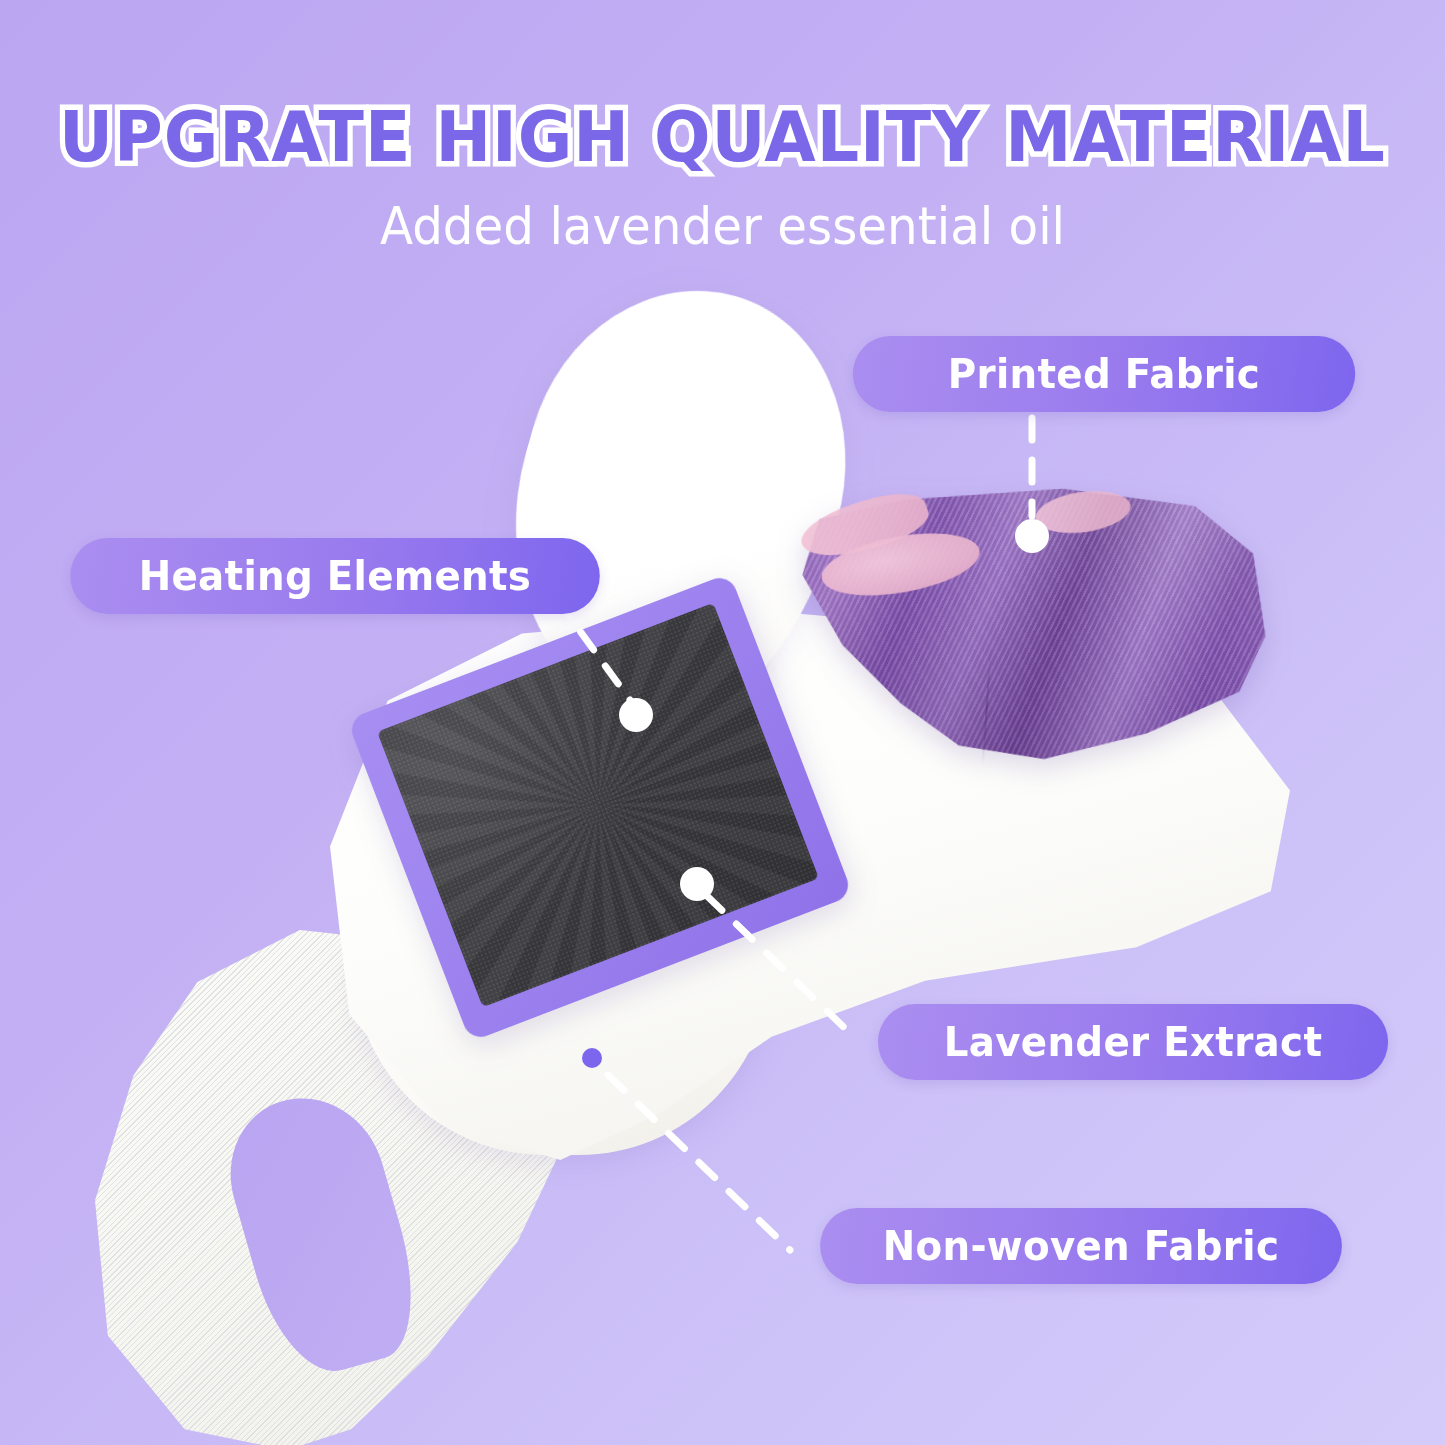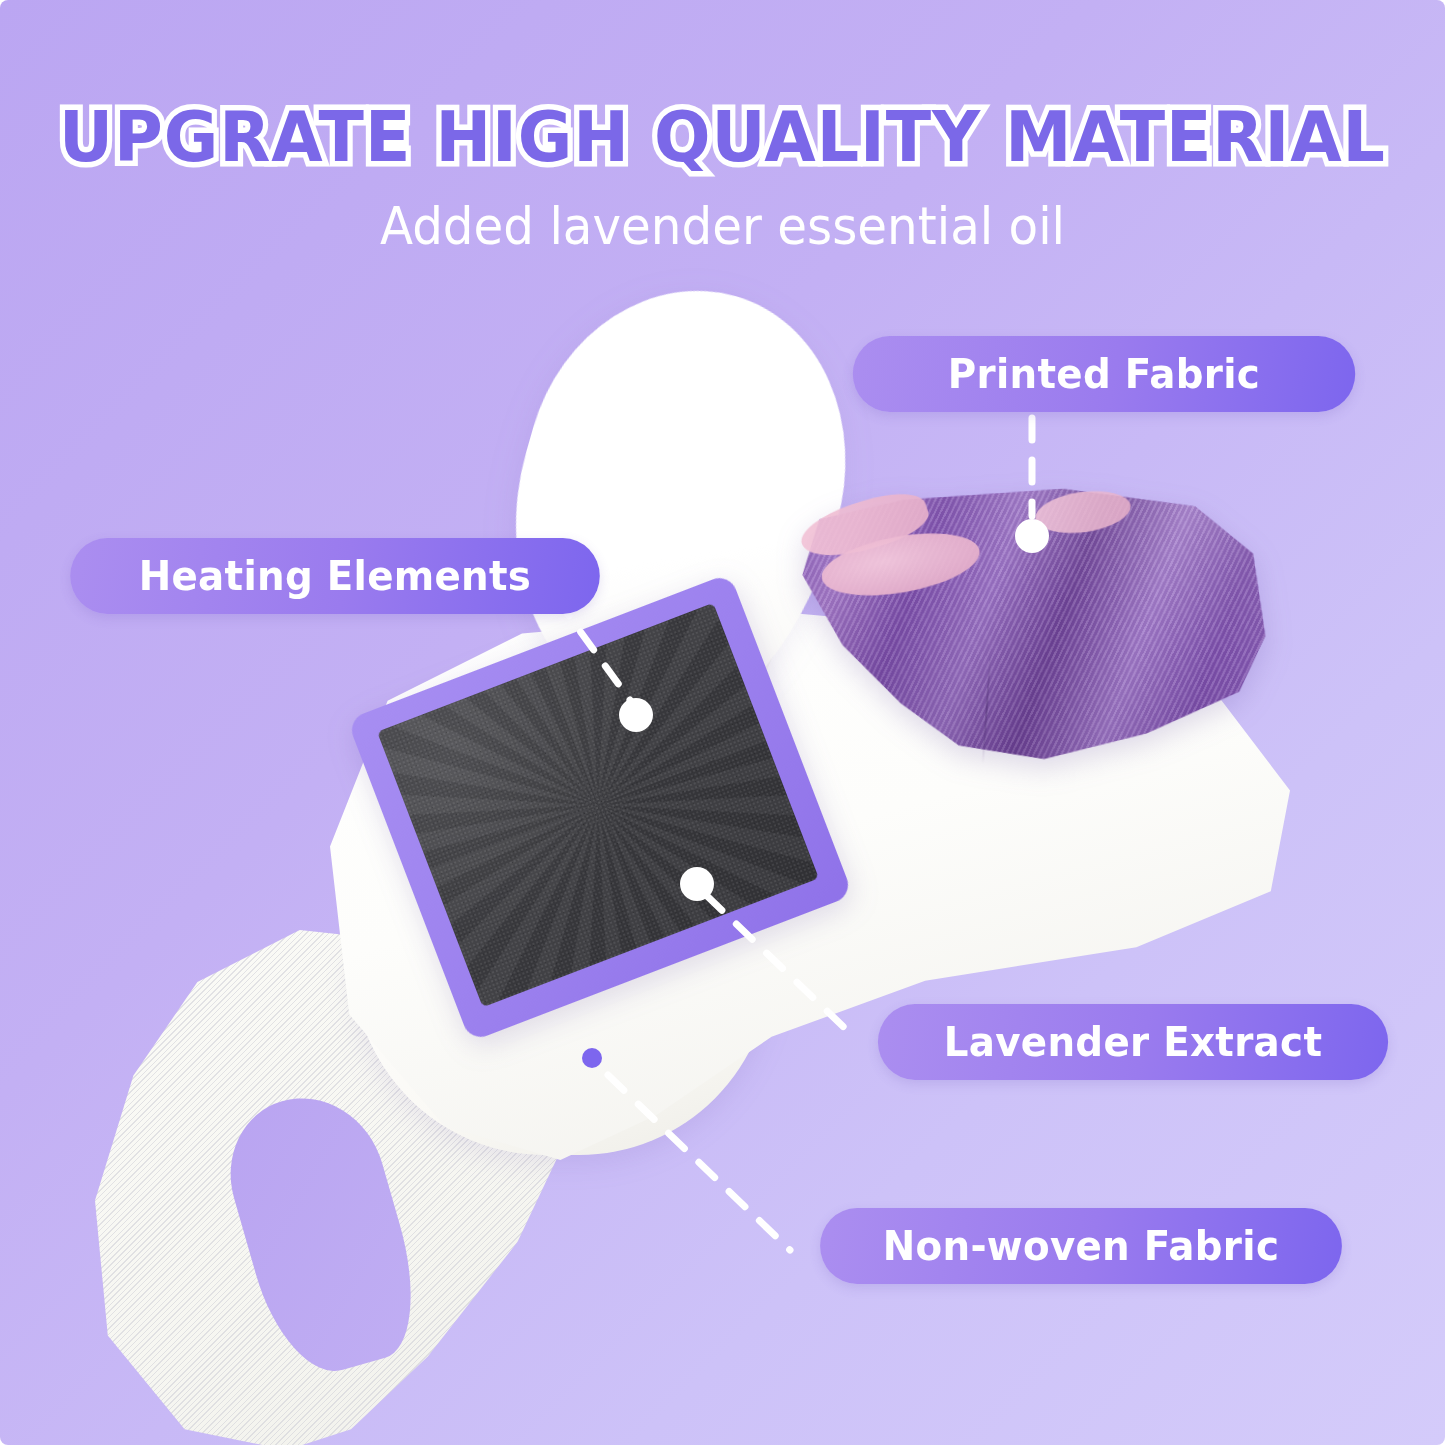--- a/index.html
+++ b/index.html
@@ -7,21 +7,20 @@
     padding: 0;
     background: #ffffff;
   }
   #poster {
     position: relative;
     width: 1445px;
     height: 1445px;
     overflow: hidden;
     font-family: "Liberation Sans", sans-serif;
     background: linear-gradient(135deg, #bba6f2 0%, #c3b0f4 38%, #cdc2f8 72%, #d4cbfa 100%);
-    border-radius: 8px;
   }
 
   
   .title {
     position: absolute;
     left: 0;
     top: 96px;
     width: 1445px;
     text-align: center;
     font-family: "DejaVu Sans", sans-serif;

